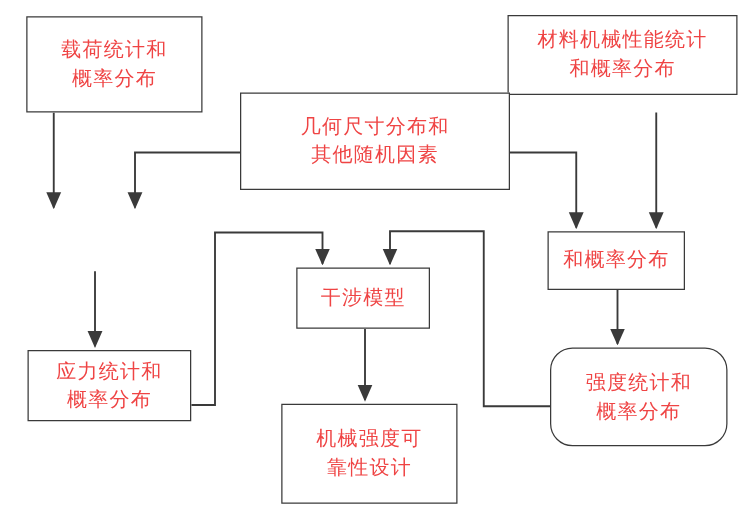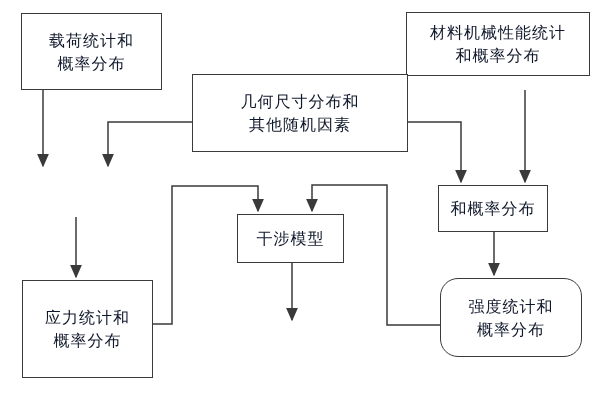--- a/index.html
+++ b/index.html
@@ -25,34 +25,34 @@
   .node {
     position: absolute;
     box-sizing: border-box;
     border: 1.5px solid #3a3a3a;
     background: #ffffff;
     display: flex;
     align-items: center;
     justify-content: center;
     text-align: center;
     white-space: pre-line;
-    color: #0f172a;
+    color: #ef4444;
     font-size: 16px;
     line-height: 23px;
     letter-spacing: 1px;
     font-weight: 500;
   }
   
   .n-load        { left: 21px;  top: 13px;  width: 141px; height: 77px; }
   .n-material    { left: 406px; top: 12px;  width: 184px; height: 64px; }
   .n-geometry    { left: 192px; top: 74px;  width: 216px; height: 78px; }
   .n-stresscalc  { left: 21px;  top: 169px; width: 109px; height: 48px; }
   .n-strengthcalc{ left: 438px; top: 185px; width: 110px; height: 47px; }
   .n-interfer    { left: 237px; top: 214px; width: 107px; height: 49px; }
-  .n-stressstat  { left: 22px;  top: 280px; width: 131px; height: 98px; }
+  .n-stressstat  { left: 22px;  top: 280px; width: 131px; height: 57px; }
   .n-strengthstat{ left: 440px; top: 278px; width: 142px; height: 79px; border-radius: 18px; }
   .n-design      { left: 225px; top: 323px; width: 141px; height: 80px; }
 </style>
 </head>
 <body>
 
 <div class="canvas">
 
   <svg class="connectors" viewBox="0 0 600 411" xmlns="http://www.w3.org/2000/svg">
     <defs>
@@ -86,14 +86,16 @@
   <div class="node n-strengthcalc">和概率分布</div>
 
   <div class="node n-interfer">干涉模型</div>
 
   <div class="node n-stressstat">应力统计和
 概率分布</div>
 
   <div class="node n-strengthstat">强度统计和
 概率分布</div>
 
+  <div class="node n-design">机械强度可
+靠性设计</div>
 
 </div>
 
 </body></html>

